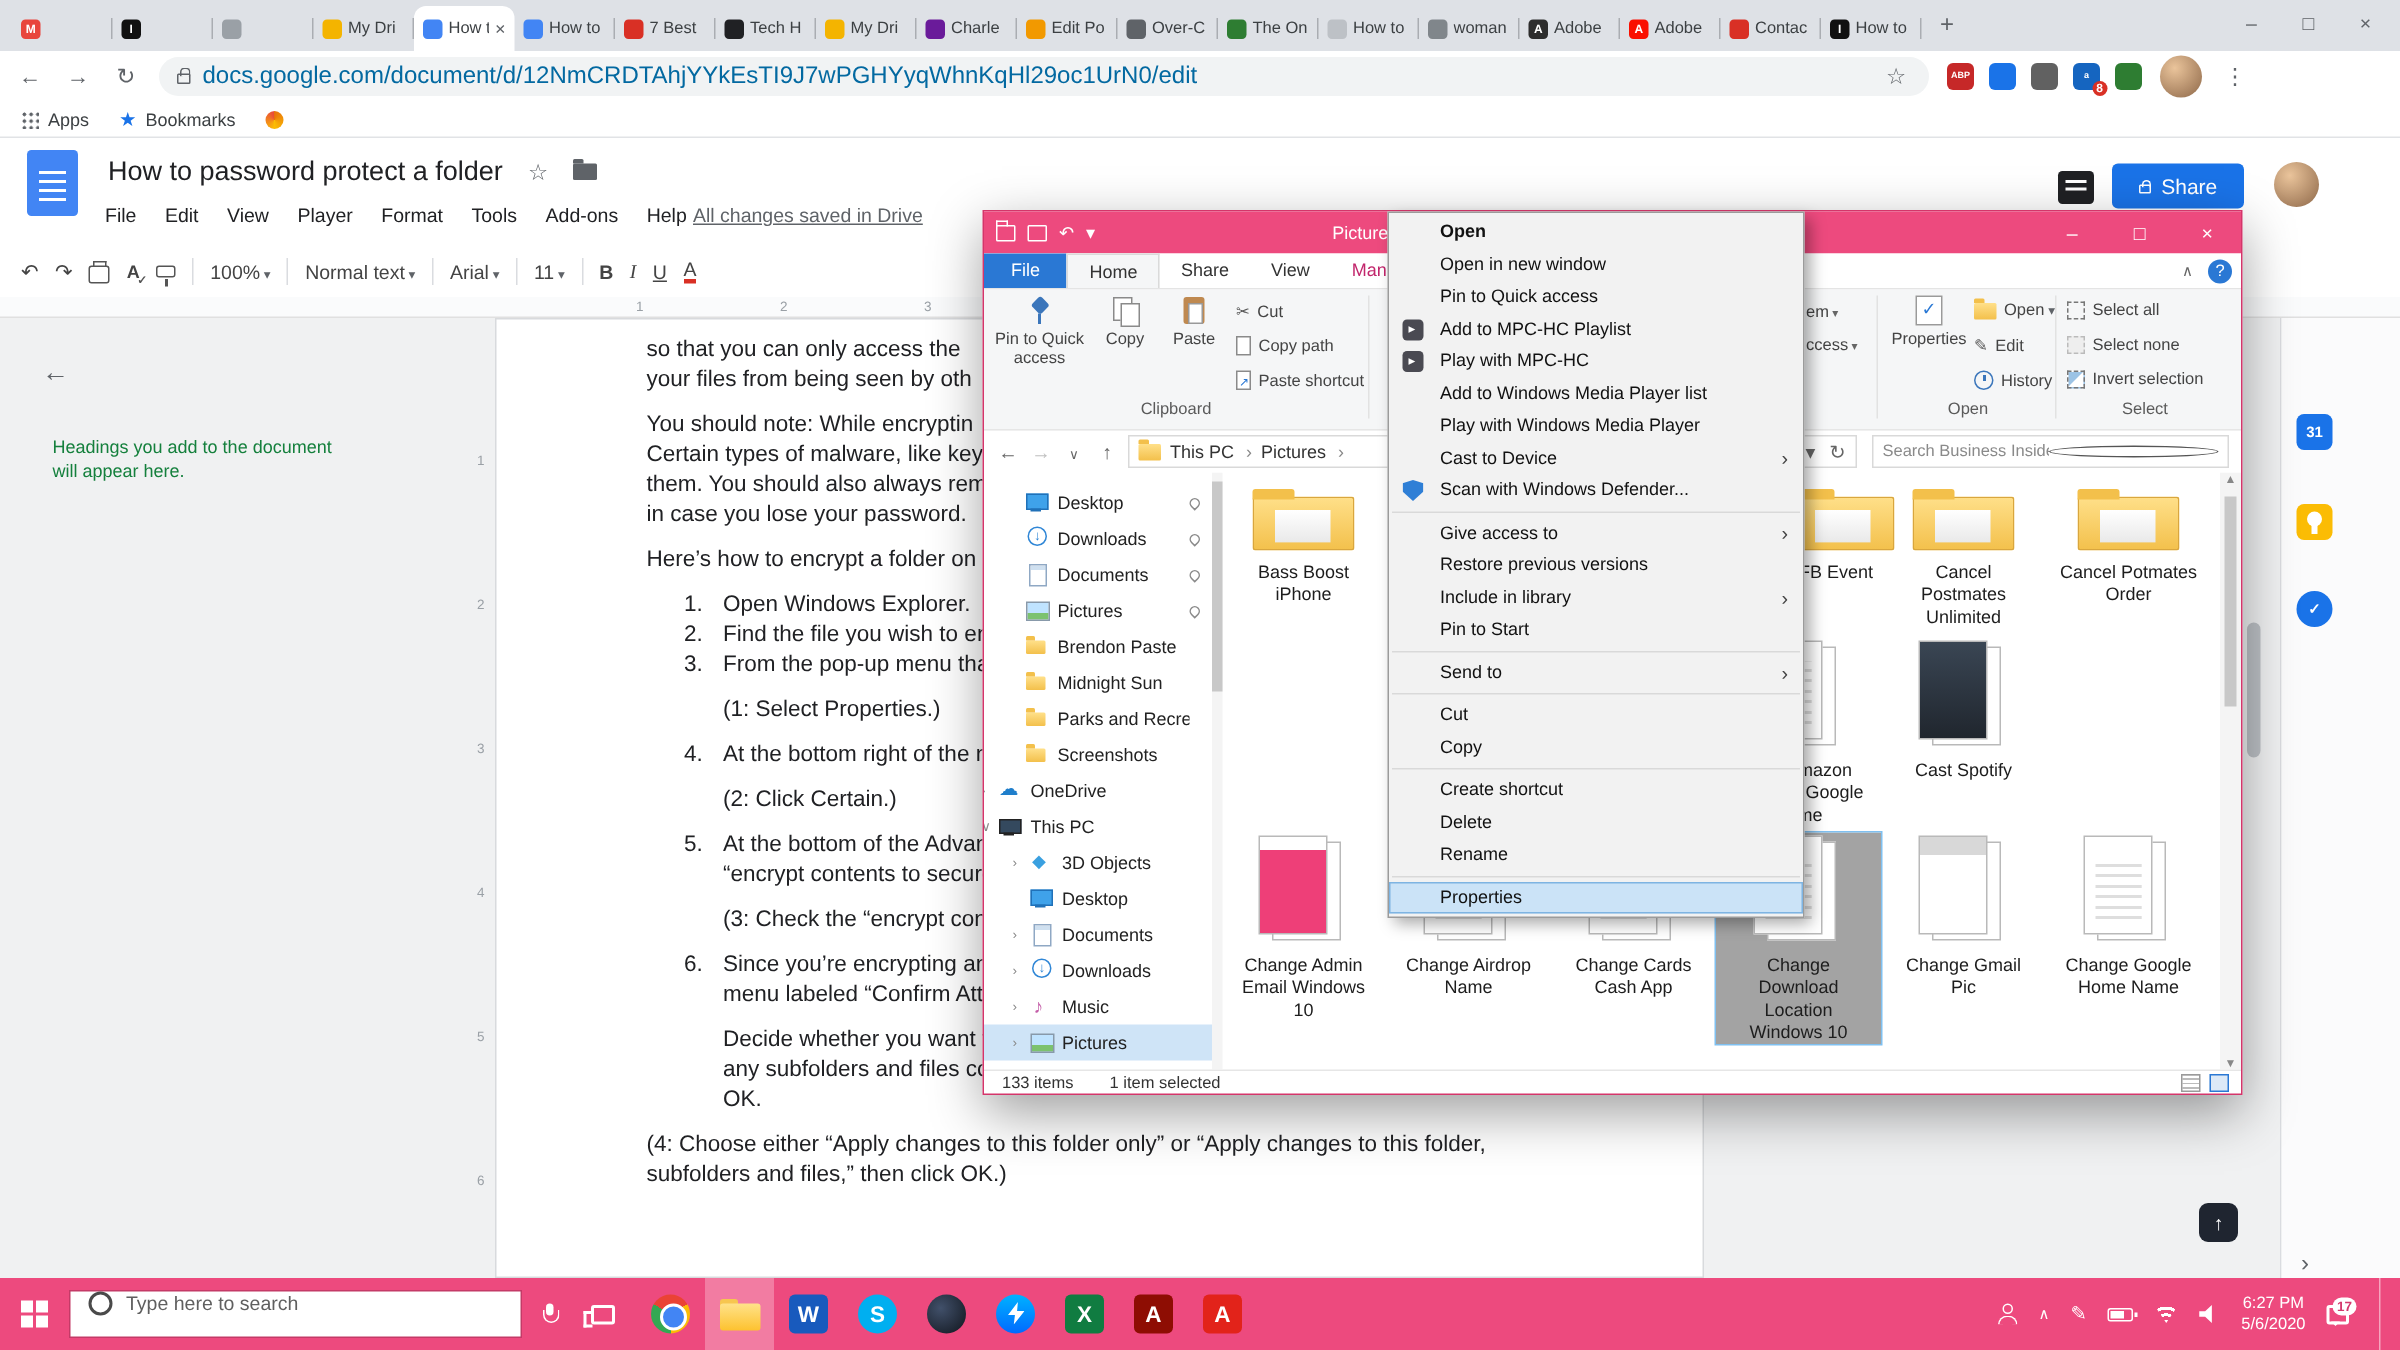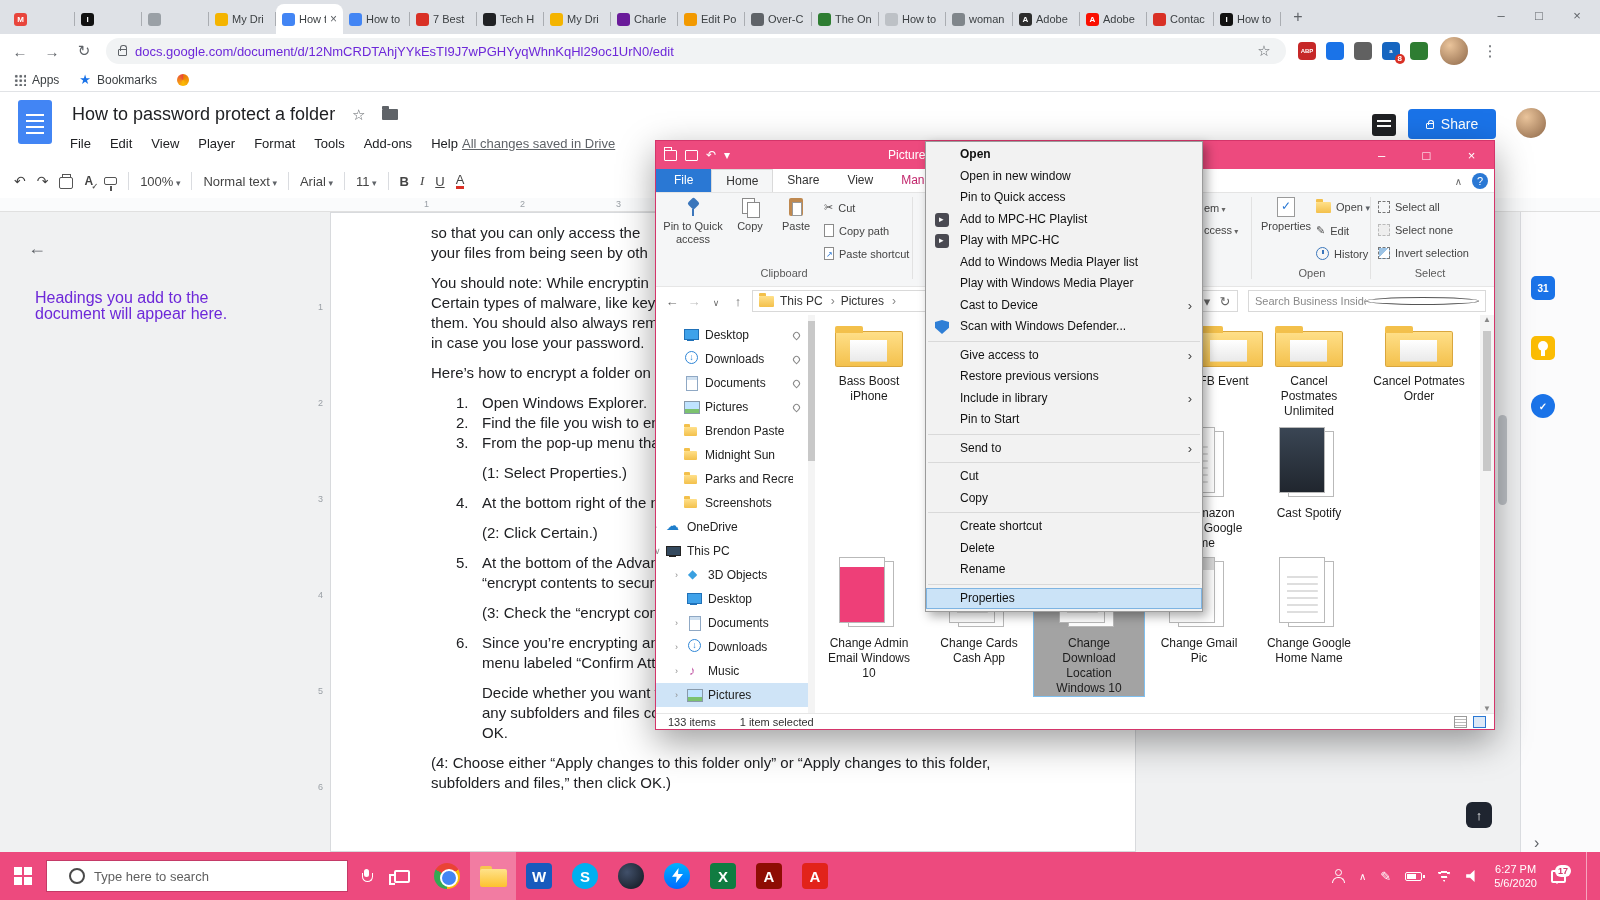--- a/index.html
+++ b/index.html
@@ -20,21 +20,21 @@
 #newtab{width:26px;height:26px;margin:0 0 4px 4px;border-radius:50%;display:flex;align-items:center;justify-content:center;font-size:16px;color:#5f6368}
 #chrome-winctl{position:absolute;right:4px;top:0;height:30px;display:flex;align-items:center}
 #chrome-winctl span{width:38px;text-align:center;color:#5f6368;font-size:13px}
 .g-min::before{content:"\2013"}.g-max::before{content:"\25A1"}.g-close::before{content:"\00D7"}
 #addrbar{position:absolute;left:0;top:34px;width:1600px;height:34px;background:#fff;display:flex;align-items:center;padding:0 10px;gap:12px}
 .nav-g{font-size:15px;color:#5f6368;width:20px;text-align:center}
 .g-back::before{content:"\2190"}.g-fwd::before{content:"\2192"}.g-reload::before{content:"\21BB"}
 #urlpill{flex:none;width:1180px;height:26px;background:#f1f3f4;border-radius:13px;display:flex;align-items:center;padding:0 12px;gap:8px}
 .lock{width:9px;height:7px;border:1.5px solid #5f6368;border-radius:1px;position:relative;margin-top:3px}
 .lock::before{content:"";position:absolute;left:1px;top:-5px;width:5px;height:5px;border:1.5px solid #5f6368;border-bottom:none;border-radius:3px 3px 0 0}
-#url{font-size:13px;color:#6d28d9;white-space:nowrap;overflow:hidden;flex:1}
+#url{font-size:16px;color:#0369a1;white-space:nowrap;overflow:hidden;flex:1}
 .g-star::before{content:"\2606"}
 #exts{display:flex;align-items:center;gap:10px}
 .ext{width:18px;height:18px;border-radius:4px;color:#fff;font-size:6px;font-weight:bold;display:flex;align-items:center;justify-content:center;position:relative}
 .ext-badge{position:absolute;right:-5px;bottom:-4px;background:#d93025;color:#fff;border-radius:7px;font-size:8px;padding:0 3px;line-height:10px}
 .ext-badge:empty{display:none}
 .avatar{width:28px;height:28px;border-radius:50%;background:radial-gradient(circle at 35% 30%,#eac49b,#8d6748)}
 .g-dots::before{content:"\22EE"}
 #bmbar{position:absolute;left:0;top:68px;width:1600px;height:24px;background:#fff;border-bottom:1px solid #e1e3e6;display:flex;align-items:center;padding:0 14px;gap:20px;font-size:12px;color:#3c4043}
 .bm{display:flex;align-items:center;gap:6px}
 .apps-grid{width:12px;height:12px;background:radial-gradient(#5f6368 1.2px,transparent 1.4px) 0 0/4.5px 4.5px}
@@ -70,21 +70,21 @@
 .tdrop::after{content:" \25BE";font-size:9px;color:#5f6368}
 .tb-b{font-weight:bold}.tb-i{font-style:italic;font-family:"Liberation Serif",serif}.tb-u{text-decoration:underline}
 .tb-a{border-bottom:3px solid #d93025;line-height:13px}
 #hruler{position:absolute;left:0;top:198px;width:1600px;height:14px;background:#fafbfc;border-bottom:1px solid #e0e0e0}
 #hruler span{position:absolute;top:1px;font-size:9px;color:#9aa0a6}
 #hruler span:nth-of-type(1){left:424px}#hruler span:nth-of-type(2){left:520px}#hruler span:nth-of-type(3){left:616px}#hruler span:nth-of-type(4){left:712px}#hruler span:nth-of-type(5){left:808px}#hruler span:nth-of-type(6){left:904px}#hruler span:nth-of-type(7){left:1000px}#hruler span:nth-of-type(8){left:1096px}
 #docs-canvas{position:absolute;left:0;top:212px;width:1600px;height:640px;background:#f0f1f2}
 #vruler span{position:absolute;left:318px;font-size:9px;color:#9aa0a6}
 #vruler span:nth-of-type(1){top:90px}#vruler span:nth-of-type(2){top:186px}#vruler span:nth-of-type(3){top:282px}#vruler span:nth-of-type(4){top:378px}#vruler span:nth-of-type(5){top:474px}#vruler span:nth-of-type(6){top:570px}
 #outline-arrow{position:absolute;left:28px;top:26px;font-size:18px;color:#5f6368}
-#outline-hint{position:absolute;left:35px;top:78px;width:200px;font-size:16px;line-height:16px;color:#6d28d9}
+#outline-hint{position:absolute;left:35px;top:78px;width:200px;font-size:12px;line-height:16px;color:#15803d}
 #page{position:absolute;left:330px;top:0;width:806px;height:640px;background:#fff;border:1px solid #d8dadd;padding:10px 0 0 100px;overflow:hidden}
 .dl{font-size:15px;line-height:20px;color:#202124;white-space:nowrap}
 .dl-gap{height:10px;font-size:0}
 .dl-li{padding-left:25px}
 .dl-num{display:inline-block;width:26px}
 .dl-num:empty{display:none}
 .dl-ind{padding-left:51px}
 #docs-scroll{position:absolute;left:1498px;top:203px;width:9px;height:90px;background:#bdc1c6;border-radius:5px}
 #side-divider{position:absolute;left:1520px;top:0;width:1px;height:640px;background:#dadce0}
 #side-panel{position:absolute;left:1521px;top:0;width:79px;height:640px;background:#fbfbfc}
@@ -216,21 +216,21 @@
 .mi-mpc{background:#4a4a52;border-radius:3px}
 .mi-mpc::after{content:"\25B8";position:absolute;left:4px;top:-4px;color:#fff;font-size:9px}
 .mi-def{background:#2f7fd6;clip-path:polygon(50% 0,100% 15%,100% 55%,50% 100%,0 55%,0 15%)}
 .m-sub{position:absolute;right:10px;top:0;color:#444;font-size:13px}
 
 
 #taskbar{position:absolute;left:0;top:852px;width:1600px;height:48px;background:#ed4a7e;z-index:50;display:flex;align-items:center}
 #start{width:46px;height:48px;display:flex;align-items:center;justify-content:center}
 .win-logo{display:grid;grid-template-columns:8px 8px;grid-template-rows:8px 8px;gap:1.5px}
 .win-logo span{background:#fff}
-#tb-search{width:302px;height:32px;background:#fff;border:1px solid #c43a67;display:flex;align-items:center;gap:9px;padding:0 22px}
+#tb-search{width:302px;height:32px;background:#fff;border:1px solid #c43a67;display:flex;gap:9px;padding:0 12px}
 .cortana-ring{width:16px;height:16px;border:2px solid #4a4a4a;border-radius:50%;flex:none}
 #tb-search span{font-size:13px;color:#5f5f5f;white-space:nowrap}
 .tb-ico{width:36px;height:48px;display:flex;align-items:center;justify-content:center}
 .tb-mic{width:9px;height:14px;position:relative}
 .tb-mic::before{content:"";position:absolute;left:2px;top:0;width:5px;height:8px;background:#fff;border-radius:3px}
 .tb-mic::after{content:"";position:absolute;left:0;top:4px;width:9px;height:8px;border:1.5px solid #fff;border-top:none;border-radius:0 0 6px 6px}
 .tb-tv{width:16px;height:13px;border:2px solid #fff;border-radius:2px;position:relative}
 .tb-tv::after{content:"";position:absolute;left:-7px;top:2px;width:4px;height:7px;border:2px solid #fff;border-right:none}
 #tb-apps{display:flex;margin-left:4px}
 .tb-app{width:46px;height:48px;display:flex;align-items:center;justify-content:center;position:relative}
@@ -893,20 +893,25 @@
         </div>
       <div class="frow" id="frow3">
 
           <div class="fcell">
             <div class="thumb t-pink"></div>
             <div class="fcap">Change Admin
 Email Windows
 10</div>
           </div>
 
+          <div class="fcell">
+            <div class="thumb t-pages"></div>
+            <div class="fcap">Change Airdrop
+Name</div>
+          </div>
 
           <div class="fcell">
             <div class="thumb t-pages"></div>
             <div class="fcap">Change Cards
 Cash App</div>
           </div>
 
           <div class="fcell sel">
             <div class="thumb t-pages"></div>
             <div class="fcap">Change

